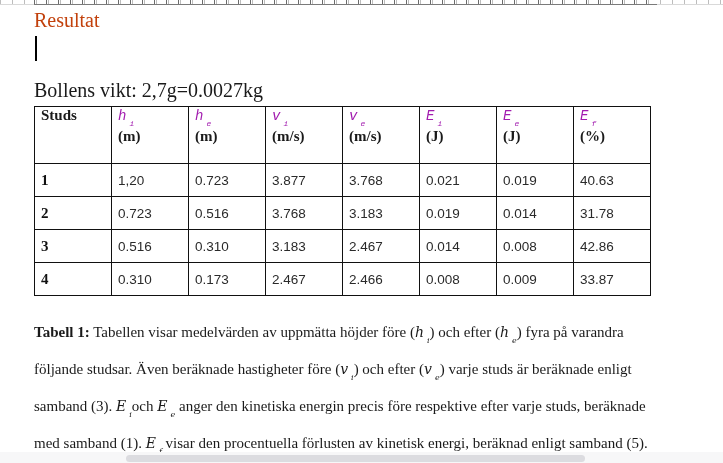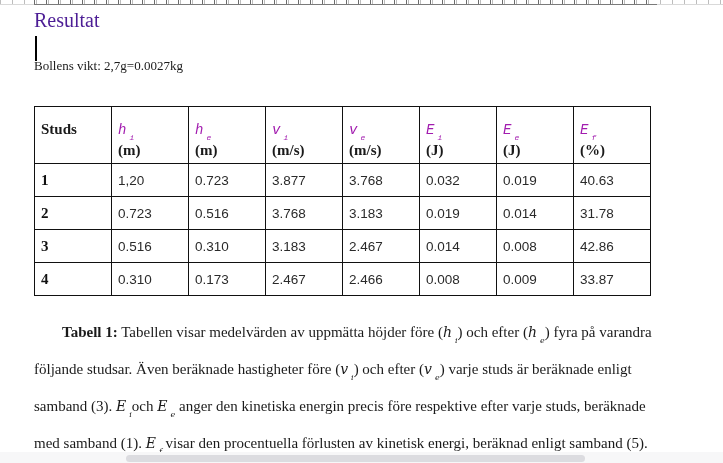--- a/index.html
+++ b/index.html
@@ -34,51 +34,51 @@
       position: absolute;
       left: 34px;
       top: 0;
       width: 640px;
     }
     .heading {
       position: absolute;
       left: 0; top: 8px;
       font-size: 20px;
       line-height: 24px;
-      color: #4c1d95;
+      color: #c2410c;
       white-space: nowrap;
     }
     .caret {
       position: absolute;
       left: 1px; top: 36px;
       width: 2px; height: 25px;
       background: #000;
     }
     .weight {
       position: absolute;
-      left: 0; top: 56px;
-      font-size: 13px;
+      left: 0; top: 80px;
+      font-size: 20px;
       line-height: 20px;
       white-space: nowrap;
     }
     table.results {
       position: absolute;
       left: 0; top: 106px;
       border-collapse: collapse;
       font-size: 15px;
     }
     table.results td, table.results th {
       border: 1px solid #111;
       vertical-align: top;
       text-align: left;
       padding: 0 6px;
     }
     table.results th {
       height: 57px;
-      padding-top: 14px;
+      padding-top: 0;
       box-sizing: border-box;
       font-weight: normal;
     }
     table.results td {
       height: 33px;
       box-sizing: border-box;
       vertical-align: middle;
       font-family: Liberation Sans, sans-serif;
       font-size: 13.5px;
       color: #2a2a2a;
@@ -116,21 +116,21 @@
       line-height: 18px;
     }
     .caption {
       position: absolute;
       left: 0; top: 318px;
       width: 640px;
       font-size: 15px;
       line-height: 29px;
       color: #1a1a1a;
     }
-    .caption b { font-weight: bold; margin-left: 28px; }
+    .caption b { font-weight: bold; }
     .cap {
       font-family: "DejaVu Serif", serif;
       font-style: italic;
       font-size: 14px;
     }
     
     .hscroll {
       position: absolute;
       left: 0; top: 452px;
       width: 723px; height: 11px;
@@ -192,21 +192,21 @@
         </th>
       </tr>
     </thead>
     <tbody>
       <tr>
         <td class="rowhead">1</td>
         <td>1,20</td>
         <td>0.723</td>
         <td>3.877</td>
         <td>3.768</td>
-        <td>0.032</td>
+        <td>0.021</td>
         <td>0.019</td>
         <td>40.63</td>
       </tr>
       <tr>
         <td class="rowhead">2</td>
         <td>0.723</td>
         <td>0.516</td>
         <td>3.768</td>
         <td>3.183</td>
         <td>0.019</td>

